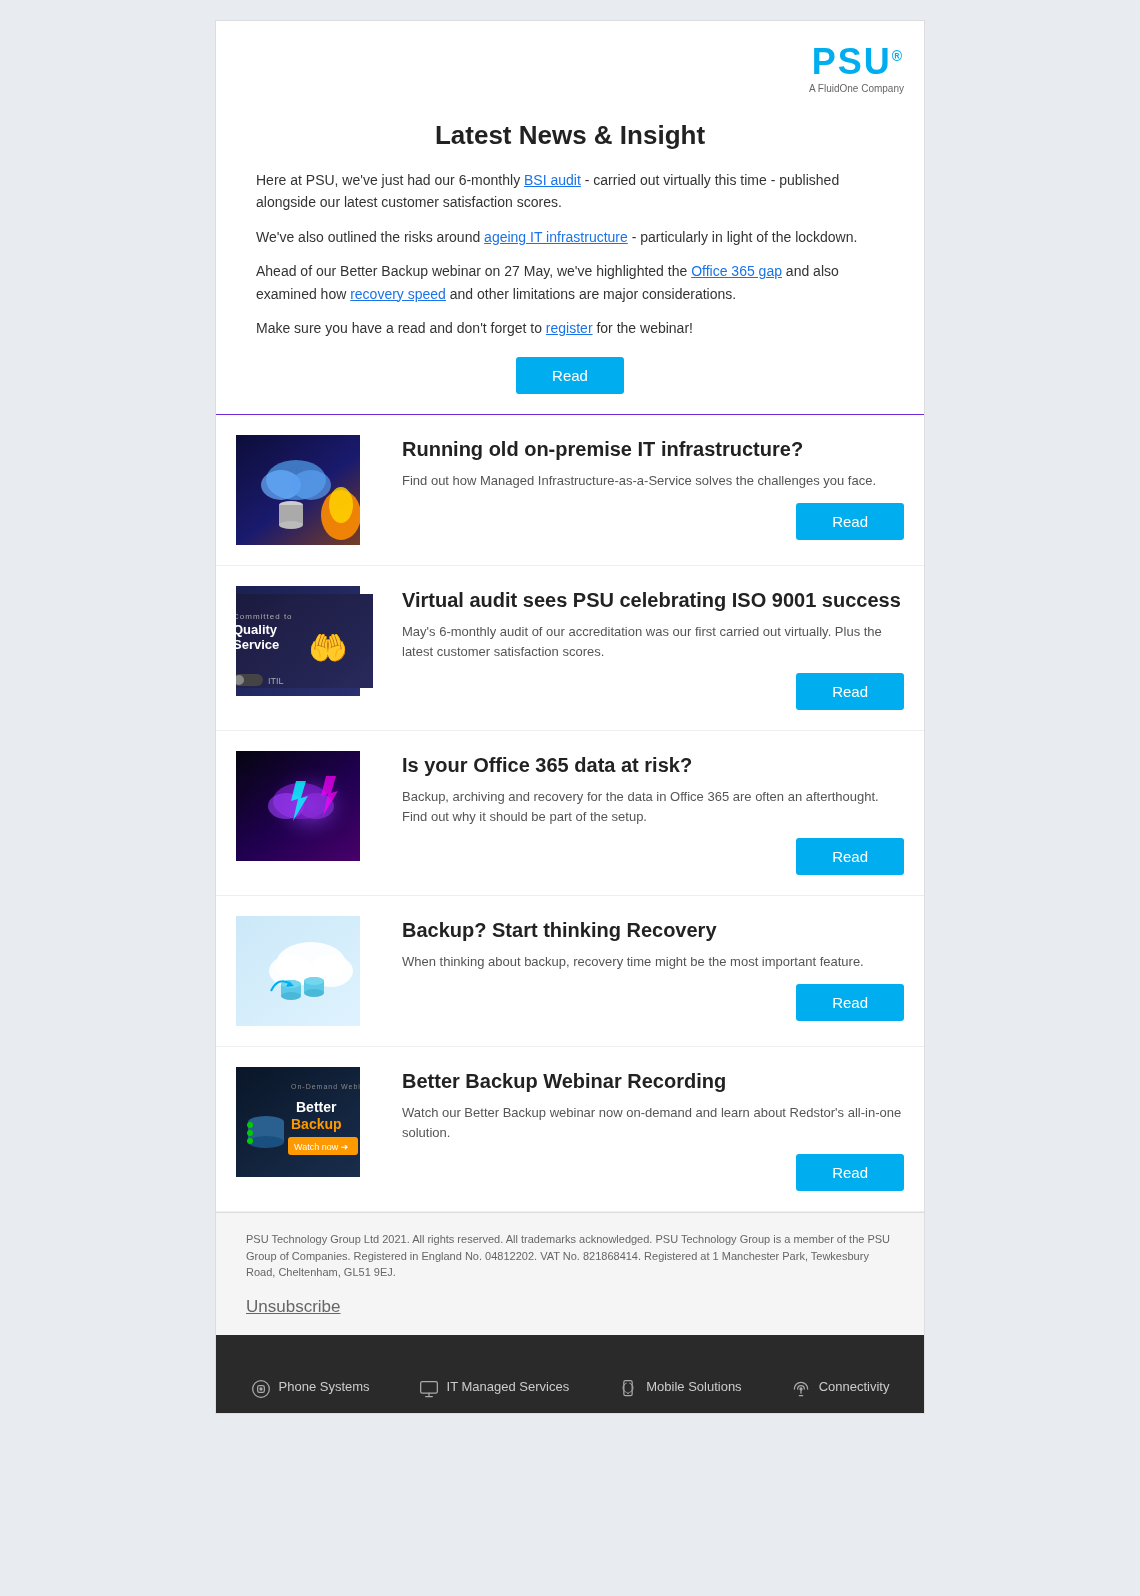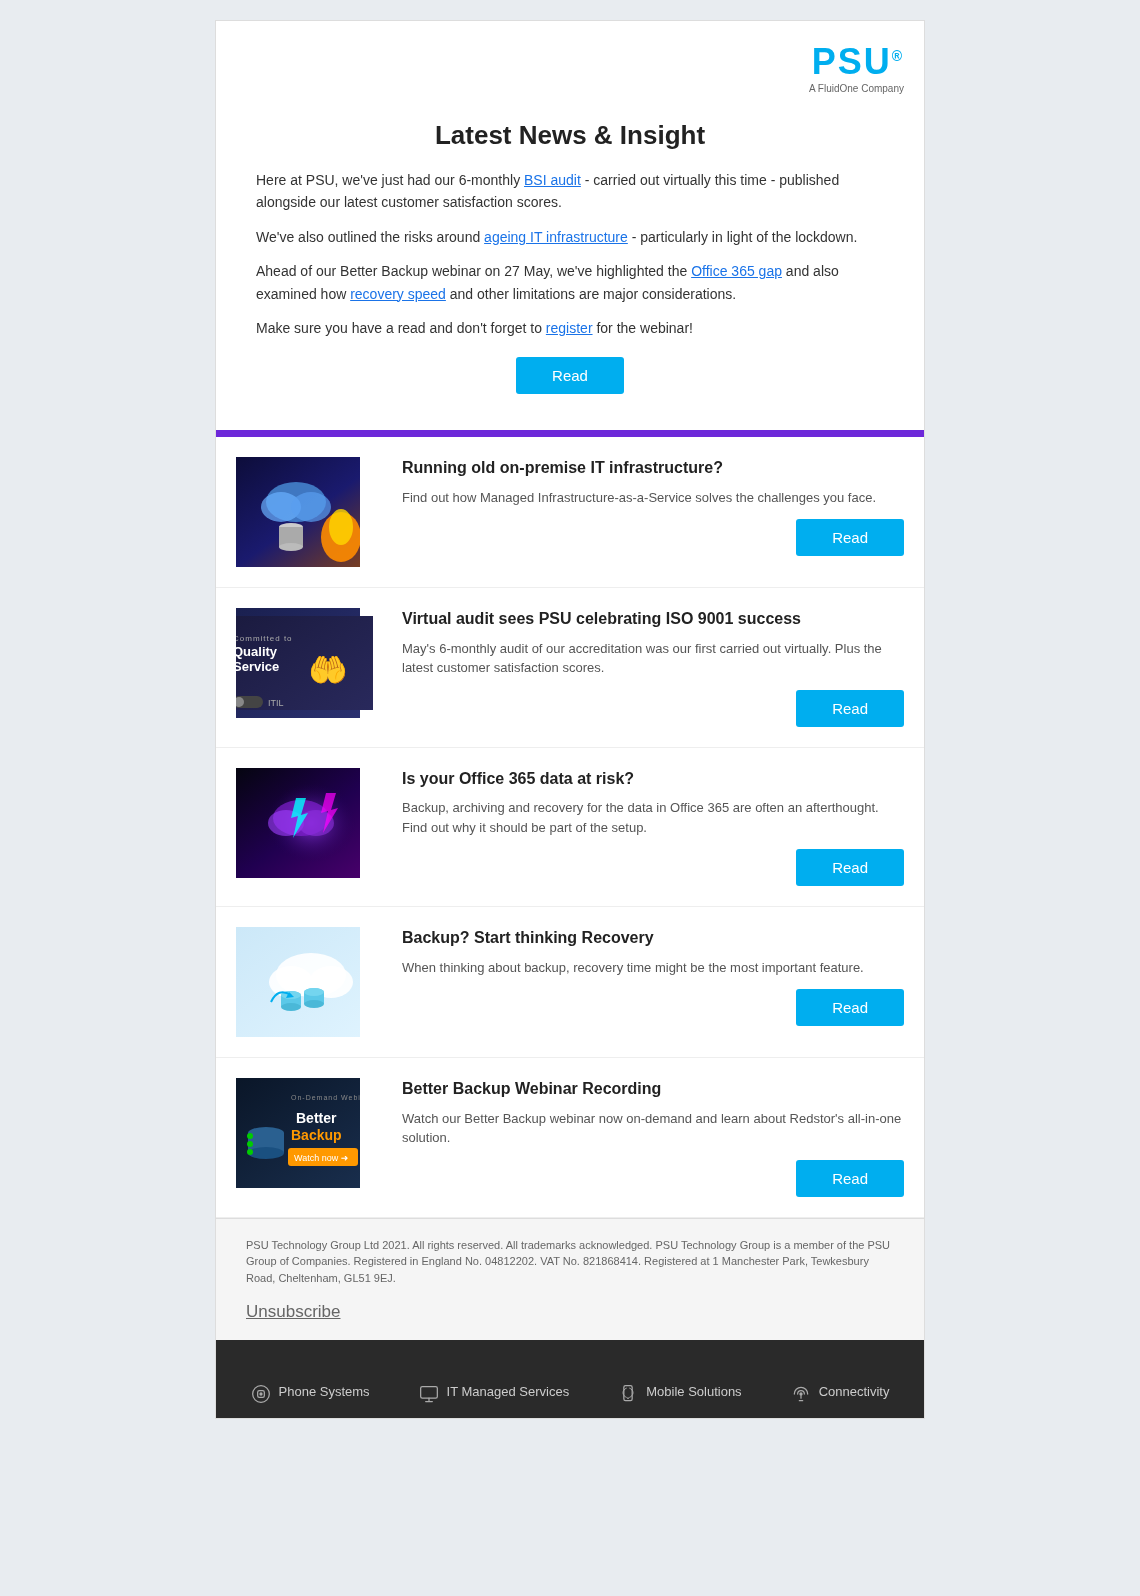--- a/index.html
+++ b/index.html
@@ -41,23 +41,23 @@
       vertical-align: super;
       color: #00aeef;
     }
     .logo-sub {
       font-size: 10px;
       color: #666;
       display: block;
     }
     
     .hero-section {
-      padding: 10px 40px 36px;
+      padding: 10px 40px 20px;
       background: #fff;
-      border-bottom: 7px solid #6d28d9;
+      border-bottom: 1px solid #6d28d9;
     }
     .hero-section h1 {
       text-align: center;
       font-size: 26px;
       font-weight: bold;
       color: #222;
       margin-bottom: 18px;
     }
     .hero-section p {
       margin-bottom: 12px;
@@ -129,21 +129,21 @@
       background: linear-gradient(135deg, #d0e8f5 0%, #a0c8e8 40%, #e8f4fc 100%);
     }
     
     .img-webinar {
       background: linear-gradient(135deg, #0a1628 0%, #1a3050 50%, #2a4060 100%);
     }
     .article-content {
       flex: 1;
     }
     .article-content h2 {
-      font-size: 16px;
+      font-size: 20px;
       font-weight: bold;
       color: #222;
       margin-bottom: 8px;
       line-height: 1.4;
     }
     .article-content p {
       font-size: 13px;
       color: #555;
       line-height: 1.5;
       margin-bottom: 12px;

